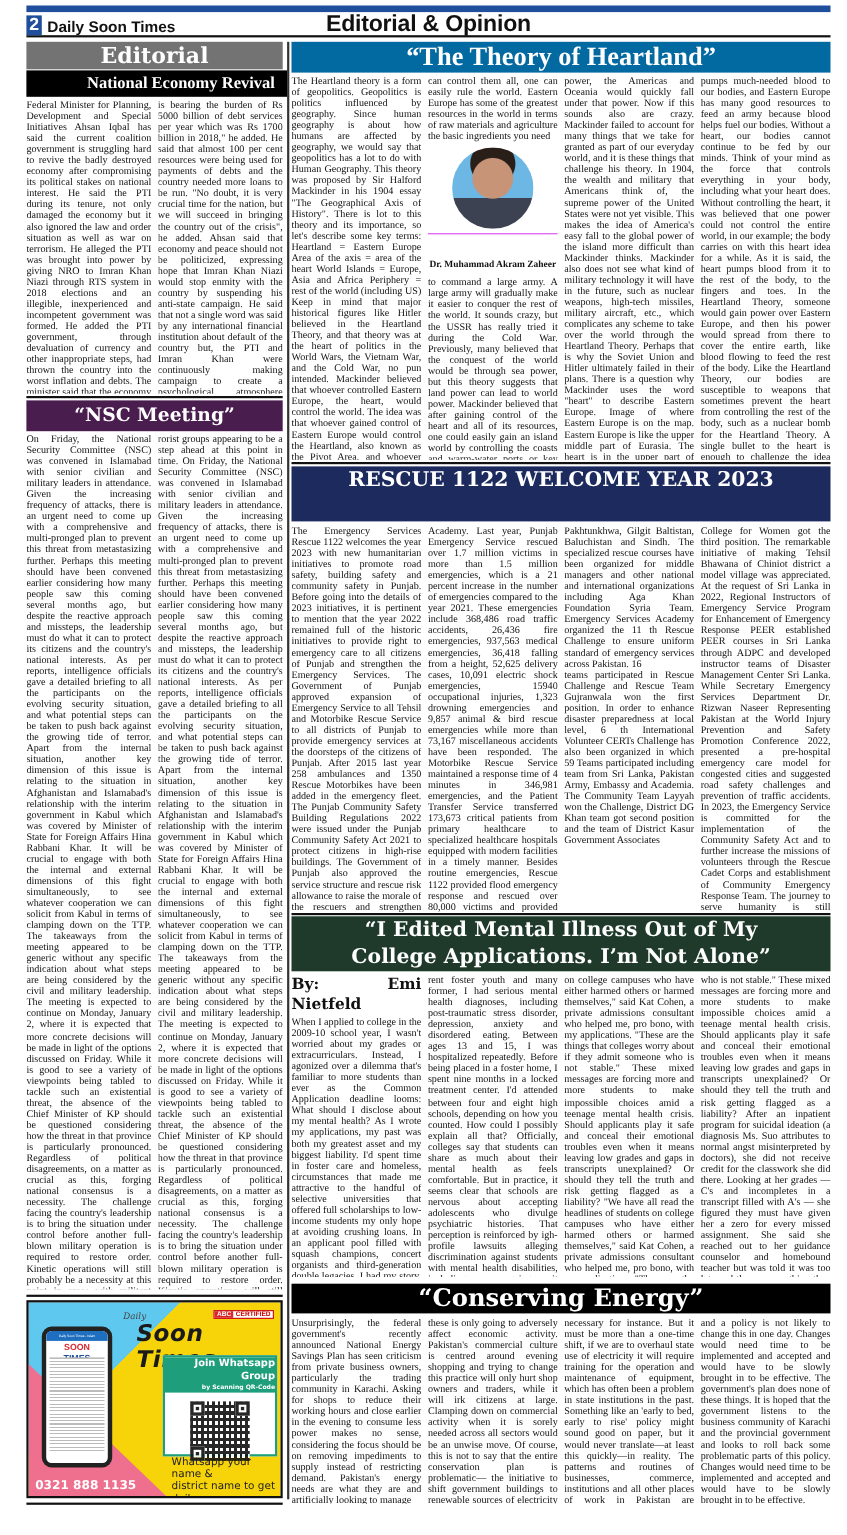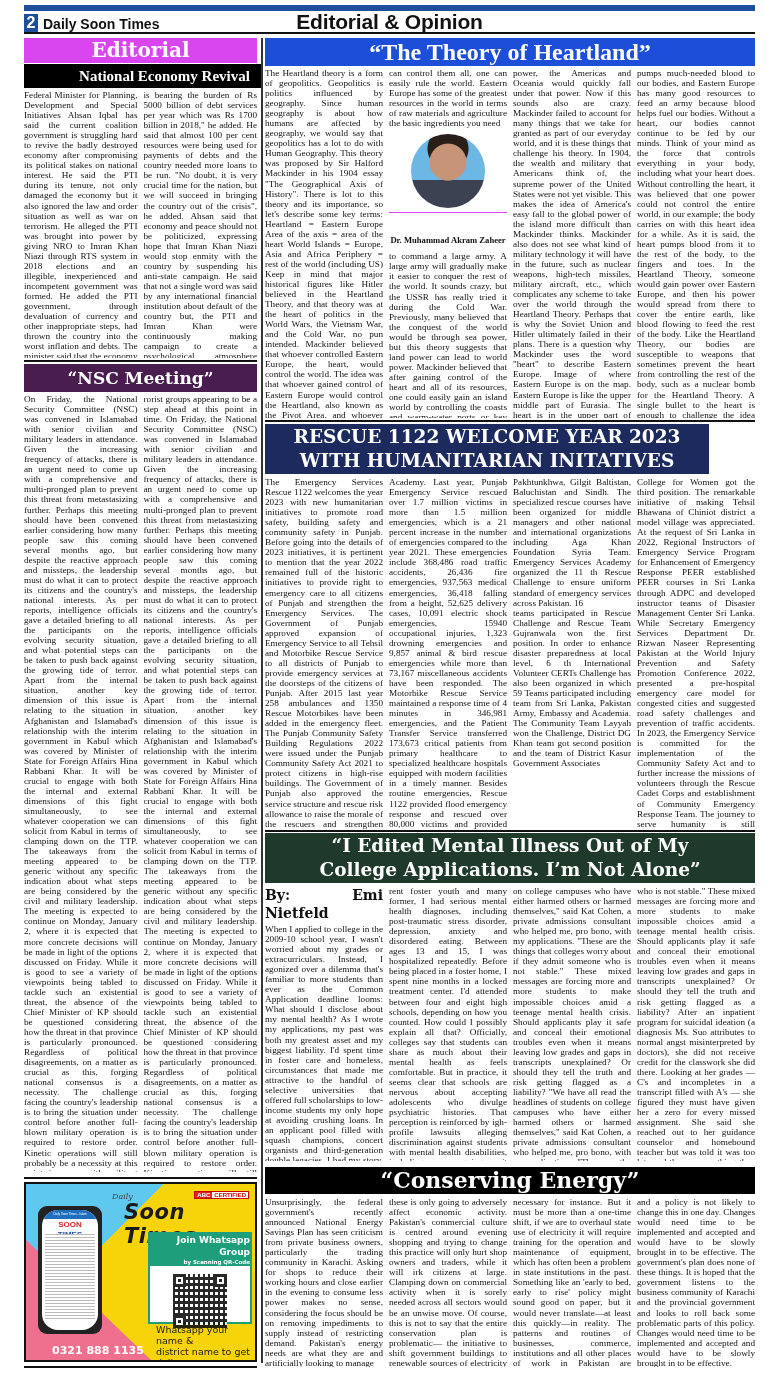--- a/index.html
+++ b/index.html
@@ -24,21 +24,21 @@
   .photo-wrap { text-align: center; }
   .photo { width: 74px; height: 74px; border-radius: 50%; margin: 6px auto 4px; position: relative; overflow: hidden; }
   .caption { font-family: Liberation Serif, serif; font-weight: bold; font-size: 8.6px; border-top: 1px solid #d946ef; padding-top: 22px; margin-bottom: 6px; text-align: center; }
 
   .byline { font-family: "DejaVu Serif", serif; font-weight: bold; font-size: 14px; line-height: 18px; margin-bottom: 2px; }
 
   .ad { position: absolute; left: 24px; top: 1182px; width: 233px; height: 180px; border: 2px solid #111; overflow: hidden;
     background: linear-gradient(135deg, #5ec8ee 0%, #5ec8ee 34%, #f7d40a 34%, #f7d40a 100%); }
   .ad-pink { position: absolute; left: 0; bottom: 0; width: 0; height: 0; border-left: 125px solid #ef6f8e; border-top: 120px solid transparent; }
   .phone { position: absolute; left: 12px; top: 22px; width: 64px; height: 128px; background: #222; border-radius: 9px; padding: 4px; }
-  .phone-screen { width: 100%; height: 100%; background: #fff; border-radius: 16px; overflow: hidden; position: relative; }
+  .phone-screen { width: 100%; height: 100%; background: #fff; border-radius: 5px; overflow: hidden; position: relative; }
   .phone-bar { height: 9px; background: #1f6fc0; color: #fff; font-size: 3px; line-height: 9px; text-align: center; font-family: "Liberation Sans", sans-serif; }
   .phone-logo { color: #1f4e9c; font-family: "Liberation Sans", sans-serif; font-weight: bold; font-size: 8px; line-height: 8px; text-align: center; margin-top: 2px; }
   .phone-lines { position: absolute; left: 3px; right: 3px; top: 24px; bottom: 10px;
     background: repeating-linear-gradient(180deg, #bbb 0 1px, #fff 1px 3px); }
   .ad-daily { position: absolute; left: 86px; top: 8px; font-family: "DejaVu Serif", serif; font-style: italic; font-size: 8px; color: #444; }
   .abc { position: absolute; right: 6px; top: 7px; font-family: "Liberation Sans", sans-serif; font-size: 6px; font-weight: bold; border: 1px solid #c00; background: #fff; }
   .abc .abc-red { background: #d8262b; color: #fff; padding: 0 2px; }
   .abc .abc-txt { color: #c00; padding: 0 2px; }
   .ad-brand { position: absolute; left: 98px; top: 16px; font-family: "DejaVu Sans", sans-serif; font-weight: bold; font-style: italic; font-size: 21px; color: #1a1a1a; letter-spacing: 0.5px; }
   .qr-box { position: absolute; left: 125px; top: 48px; width: 116px; height: 92px; border: 2px solid #1f9e7c; background: #fff; }
@@ -46,37 +46,37 @@
   .qr-head .l1 { font-size: 9px; line-height: 12px; font-weight: bold; }
   .qr-head .l2 { font-size: 5.5px; line-height: 8px; font-weight: bold; }
   .qr { width: 54px; height: 54px; margin: 8px auto 0; position: relative;
     background:
       repeating-linear-gradient(90deg, #111 0 2px, transparent 2px 5px),
       repeating-linear-gradient(0deg, #111 0 3px, #fff 3px 6px);
     opacity: 0.9; }
   .qr-corner { position: absolute; width: 13px; height: 13px; border: 3px solid #111; background: #fff; }
   .qr-corner::after { content: ""; position: absolute; left: 2px; top: 2px; width: 3px; height: 3px; background: #111; }
   .ad-msg { position: absolute; left: 132px; top: 142px; font-family: "DejaVu Sans", sans-serif; font-size: 9.5px; line-height: 11px; color: #222; }
-  .ad-phone { position: absolute; left: 6px; top: 160px; font-family: "DejaVu Sans", sans-serif; font-weight: bold; font-size: 11px; color: #fff; margin-left: 20px; }
+  .ad-phone { position: absolute; left: 6px; top: 160px; font-family: "DejaVu Sans", sans-serif; font-weight: bold; font-size: 11px; color: #fff; }
 
   .hr { position: absolute; height: 2px; background: #111; }
 </style>
 </head>
 <body>
 
 <div class="topbar"></div>
 <div class="masthead">
   <div class="page-num">2</div>
   <div class="paper-name">Daily Soon Times</div>
   <div class="section-title">Editorial &amp; Opinion</div>
 </div>
 
 <div class="vrule" style="left:261px; top:38px; width:2px; height:1325px;"></div>
 
-<div class="band" style="left:24px; top:38px; width:233px; height:25px; background:#d946ef; font-size:20px; line-height:25px;">
+<div class="band" style="left:24px; top:38px; width:233px; height:25px; background:#737373; font-size:20px; line-height:25px;">
   <span>Editorial</span>
 </div>
 <div class="band" style="left:24px; top:64px; width:237px; height:24px; background:#000; font-size:15px; line-height:24px; font-family:'Liberation Serif', serif;padding-left:44px;">
   <span>National Economy Revival</span>
 </div>
 <div class="cols" style="left:24px; top:90px; width:233px; height:268px;">
   <div class="col">Federal Minister for Planning, Development and Special Initiatives Ahsan Iqbal has said the current coalition government is struggling hard to revive the badly destroyed economy after compromising its political stakes on national interest. He said the PTI during its tenure, not only damaged the economy but it also ignored the law and order situation as well as war on terrorism. He alleged the PTI was brought into power by giving NRO to Imran Khan Niazi through RTS system in 2018 elections and an illegible, inexperienced and incompetent government was formed. He added the PTI government, through devaluation of currency and other inappropriate steps, had thrown the country into the worst inflation and debts. The minister said that the economy was allowed to weaken from 2018 to 2021 during 4 years of the PTI rule. "Now, the country</div>
   <div class="col">is bearing the burden of Rs 5000 billion of debt services per year which was Rs 1700 billion in 2018," he added. He said that almost 100 per cent resources were being used for payments of debts and the country needed more loans to be run. "No doubt, it is very crucial time for the nation, but we will succeed in bringing the country out of the crisis", he added. Ahsan said that economy and peace should not be politicized, expressing hope that Imran Khan Niazi would stop enmity with the country by suspending his anti-state campaign. He said that not a single word was said by any international financial institution about default of the country but, the PTI and Imran Khan were continuously making campaign to create a psychological atmosphere about it which was actually a hybrid war against the nation.</div>
 </div>
 
@@ -118,41 +118,40 @@
   </div>
   <div class="ad-msg" style="left:130px; top:140px;">
     <div>Whatsapp your name &amp;</div>
     <div>district name to get</div>
     <div>daily e-paper</div>
   </div>
   <div class="ad-phone">0321 888 1135</div>
 </div>
 <div class="hr" style="left:24px; top:1366px; width:233px;"></div>
 
-<div class="band" style="left:265px; top:38px; width:490px; height:28px; background:#1d4ed8; font-size:24px; line-height:28px; font-family:'Liberation Serif', serif;">
+<div class="band" style="left:265px; top:38px; width:490px; height:28px; background:#0369a1; font-size:24px; line-height:28px; font-family:'Liberation Serif', serif;">
   <span>“The Theory of Heartland”</span>
 </div>
 <div class="cols" style="left:265px; top:68px; width:490px; height:350px;">
   <div class="col">The Heartland theory is a form of geopolitics. Geopolitics is politics influenced by geography. Since human geography is about how humans are affected by geography, we would say that geopolitics has a lot to do with Human Geography. This theory was proposed by Sir Halford Mackinder in his 1904 essay "The Geographical Axis of History". There is lot to this theory and its importance, so let's describe some key terms: Heartland = Eastern Europe Area of the axis = area of the heart World Islands = Europe, Asia and Africa Periphery = rest of the world (including US) Keep in mind that major historical figures like Hitler believed in the Heartland Theory, and that theory was at the heart of politics in the World Wars, the Vietnam War, and the Cold War, no pun intended. Mackinder believed that whoever controlled Eastern Europe, the heart, would control the world. The idea was that whoever gained control of Eastern Europe would control the Heartland, also known as the Pivot Area, and whoever controlled the Heartland, would easily control the World Islands (Africa and Eurasia). Naturally, if one</div>
   <div class="col">
     <div>can control them all, one can easily rule the world. Eastern Europe has some of the greatest resources in the world in terms of raw materials and agriculture the basic ingredients you need</div>
     <div class="photo-wrap">
       <div class="photo" style="background: radial-gradient(circle at 50% 38%, #c89478 0 18px, transparent 19px), radial-gradient(circle at 50% 20%, #2a1e18 0 20px, transparent 21px), linear-gradient(180deg, #6cb7e3 0%, #6cb7e3 62%, #3c4252 62%, #3c4252 100%);"></div>
       <div class="caption">Dr. Muhammad Akram Zaheer</div>
     </div>
     <div>to command a large army. A large army will gradually make it easier to conquer the rest of the world. It sounds crazy, but the USSR has really tried it during the Cold War. Previously, many believed that the conquest of the world would be through sea power, but this theory suggests that land power can lead to world power. Mackinder believed that after gaining control of the heart and all of its resources, one could easily gain an island world by controlling the coasts and warm-water ports or key areas that facilitated international trade. What about the rest of the world? Circle? USA? Well, Mackinder assumed that once the world island was under one</div>
   </div>
   <div class="col">power, the Americas and Oceania would quickly fall under that power. Now if this sounds also are crazy. Mackinder failed to account for many things that we take for granted as part of our everyday world, and it is these things that challenge his theory. In 1904, the wealth and military that Americans think of, the supreme power of the United States were not yet visible. This makes the idea of America's easy fall to the global power of the island more difficult than Mackinder thinks. Mackinder also does not see what kind of military technology it will have in the future, such as nuclear weapons, high-tech missiles, military aircraft, etc., which complicates any scheme to take over the world through the Heartland Theory. Perhaps that is why the Soviet Union and Hitler ultimately failed in their plans. There is a question why Mackinder uses the word "heart" to describe Eastern Europe. Image of where Eastern Europe is on the map. Eastern Europe is like the upper middle part of Eurasia. The heart is in the upper part of your chest and also in the middle (but a little more on the other side). The heart also</div>
   <div class="col">pumps much-needed blood to our bodies, and Eastern Europe has many good resources to feed an army because blood helps fuel our bodies. Without a heart, our bodies cannot continue to be fed by our minds. Think of your mind as the force that controls everything in your body, including what your heart does. Without controlling the heart, it was believed that one power could not control the entire world, in our example; the body carries on with this heart idea for a while. As it is said, the heart pumps blood from it to the rest of the body, to the fingers and toes. In the Heartland Theory, someone would gain power over Eastern Europe, and then his power would spread from there to cover the entire earth, like blood flowing to feed the rest of the body. Like the Heartland Theory, our bodies are susceptible to weapons that sometimes prevent the heart from controlling the rest of the body, such as a nuclear bomb for the Heartland Theory. A single bullet to the heart is enough to challenge the idea that the heart is the result of a power higher than everything.</div>
 </div>
 
 <div class="hr" style="left:265px; top:420px; width:490px;"></div>
-<div class="band" style="left:265px; top:424px; width:444px; height:50px; background:#1c2a5e; font-size:18.5px; line-height:24px; padding-top:1px;">
+<div class="band" style="left:265px; top:424px; width:490px; height:50px; background:#1c2a5e; font-size:18.5px; line-height:24px; padding-top:1px;">
   <div>RESCUE 1122 WELCOME YEAR 2023</div>
-  <div>WITH HUMANITARIAN INITATIVES</div>
 </div>
 <div class="cols" style="left:265px; top:477px; width:490px; height:352px;">
   <div class="col">The Emergency Services Rescue 1122 welcomes the year 2023 with new humanitarian initiatives to promote road safety, building safety and community safety in Punjab. Before going into the details of 2023 initiatives, it is pertinent to mention that the year 2022 remained full of the historic initiatives to provide right to emergency care to all citizens of Punjab and strengthen the Emergency Services. The Government of Punjab approved expansion of Emergency Service to all Tehsil and Motorbike Rescue Service to all districts of Punjab to provide emergency services at the doorsteps of the citizens of Punjab. After 2015 last year 258 ambulances and 1350 Rescue Motorbikes have been added in the emergency fleet. The Punjab Community Safety Building Regulations 2022 were issued under the Punjab Community Safety Act 2021 to protect citizens in high-rise buildings. The Government of Punjab also approved the service structure and rescue risk allowance to raise the morale of the rescuers and strengthen emergency service. Accordingly, the first rescue officers' promotion course was started in Managers Training Centre of Emergency Services</div>
   <div class="col">Academy. Last year, Punjab Emergency Service rescued over 1.7 million victims in more than 1.5 million emergencies, which is a 21 percent increase in the number of emergencies compared to the year 2021. These emergencies include 368,486 road traffic accidents, 26,436 fire emergencies, 937,563 medical emergencies, 36,418 falling from a height, 52,625 delivery cases, 10,091 electric shock emergencies, 15940 occupational injuries, 1,323 drowning emergencies and 9,857 animal &amp; bird rescue emergencies while more than 73,167 miscellaneous accidents have been responded. The Motorbike Rescue Service maintained a response time of 4 minutes in 346,981 emergencies, and the Patient Transfer Service transferred 173,673 critical patients from primary healthcare to specialized healthcare hospitals equipped with modern facilities in a timely manner. Besides routine emergencies, Rescue 1122 provided flood emergency response and rescued over 80,000 victims and provided transportation to over 127,000 people from the flood-affected areas to safe places in South Punjab. The Emergency Services Academy trained 2128 rescuers of Punjab, Khyber</div>
   <div class="col">
     <div>Pakhtunkhwa, Gilgit Baltistan, Baluchistan and Sindh. The specialized rescue courses have been organized for middle managers and other national and international organizations including Aga Khan Foundation Syria Team. Emergency Services Academy organized the 11 th Rescue Challenge to ensure uniform standard of emergency services across Pakistan. 16</div>
     <div>teams participated in Rescue Challenge and Rescue Team Gujranwala won the first position. In order to enhance disaster preparedness at local level, 6 th International Volunteer CERTs Challenge has also been organized in which 59 Teams participated including team from Sri Lanka, Pakistan Army, Embassy and Academia. The Community Team Layyah won the Challenge, District DG Khan team got second position and the team of District Kasur Government Associates</div>
   </div>
   <div class="col">College for Women got the third position. The remarkable initiative of making Tehsil Bhawana of Chiniot district a model village was appreciated. At the request of Sri Lanka in 2022, Regional Instructors of Emergency Service Program for Enhancement of Emergency Response PEER established PEER courses in Sri Lanka through ADPC and developed instructor teams of Disaster Management Center Sri Lanka. While Secretary Emergency Services Department Dr. Rizwan Naseer Representing Pakistan at the World Injury Prevention and Safety Promotion Conference 2022, presented a pre-hospital emergency care model for congested cities and suggested road safety challenges and prevention of traffic accidents. In 2023, the Emergency Service is committed for the implementation of the Community Safety Act and to further increase the missions of volunteers through the Rescue Cadet Corps and establishment of Community Emergency Response Team. The journey to serve humanity is still continued. May Allah give strength to all of us to maintain the standard of Service and serve humanity with same passion? Ameen</div>
 </div>

